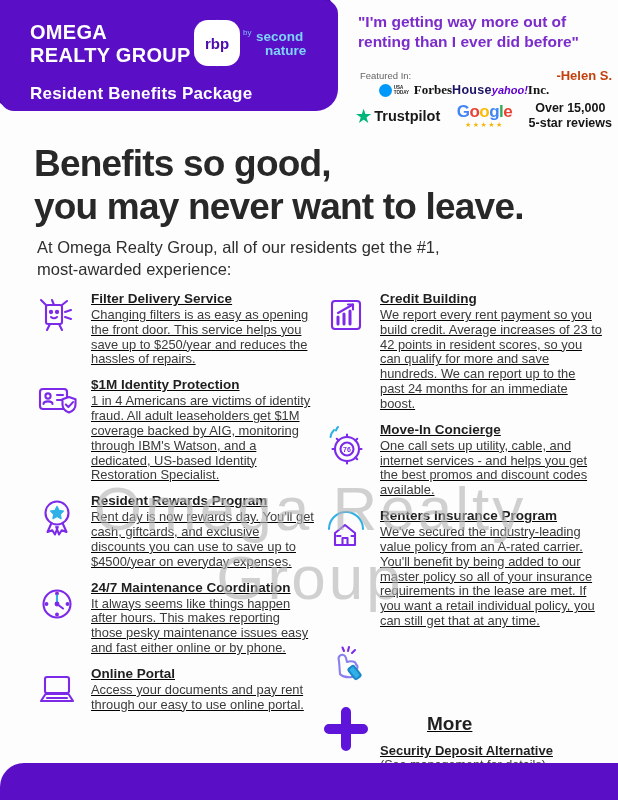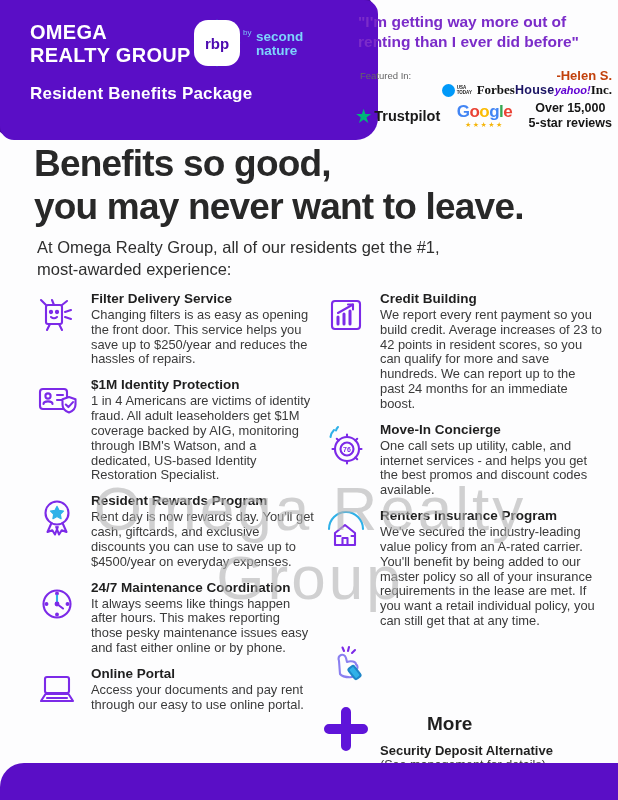--- a/index.html
+++ b/index.html
@@ -2,57 +2,56 @@
 <html><head>
 <meta charset="utf-8">
 <style>
   html,body{margin:0;padding:0;}
   body{
     width:618px;height:800px;position:relative;overflow:hidden;
     background:#fdfdfe;font-family:"Liberation Sans",sans-serif;
   }
   
   .header-box{
-    position:absolute;top:0;left:0;width:338px;height:140px;
+    position:absolute;top:0;left:0;width:338px;height:111px;
     background:#5a0ec6;border-radius:0 14px 22px 14px;
     box-shadow:-4px -4px 0 0 #4b0ba4;
-    padding-left:40px;
   }
   .brand{
     position:absolute;left:30px;top:21px;color:#fff;font-weight:bold;
     font-size:20px;line-height:1.14;letter-spacing:.3px;white-space:pre-line;
   }
   .rbp-badge{position:absolute;left:190px;top:16px;width:54px;height:54px;}
   .rbp-diamond{position:absolute;inset:8px;background:#2fb1e8;border-radius:9px;transform:rotate(45deg);}
   .rbp-core{
     position:absolute;inset:4px;background:#fff;border-radius:14px;
     display:flex;align-items:center;justify-content:center;
     font-weight:bold;color:#4d0bb0;font-size:15px;
   }
   .second-nature{
     position:absolute;left:256px;top:30px;color:#7dd3fc;font-weight:bold;
     font-size:13.5px;line-height:1.05;
   }
   .second-nature .by{
     position:absolute;left:-13px;top:-1px;font-size:8px;font-weight:normal;opacity:.9;
   }
-  .second-nature .sn2{}
+  .second-nature .sn2{margin-left:9px;}
   .package-label{
     position:absolute;left:30px;top:84px;color:#fff;font-weight:bold;font-size:17px;letter-spacing:.2px;
   }
   
   .testimonial{
     position:absolute;left:358px;top:12px;width:254px;color:#7b2cc9;
     font-weight:bold;font-size:15.5px;line-height:1.28;
   }
   .attribution{text-align:right;color:#c2410c;font-size:13px;margin-top:16px;font-weight:bold;}
   .featured-label{position:absolute;left:360px;top:70px;font-size:9.5px;color:#666;}
   .logos-row{
-    position:absolute;left:356px;top:81px;width:256px;height:18px;
-    display:flex;align-items:center;justify-content:flex-end;
+    position:absolute;left:336px;top:81px;width:256px;height:18px;
+    display:flex;align-items:center;justify-content:center;
   }
   .logo-usa{display:flex;align-items:center;gap:2px;}
   .usa-circle{width:13px;height:13px;border-radius:50%;background:#0099f9;}
   .usa-text{font-size:4.5px;font-weight:bold;color:#1a1a1a;width:20px;line-height:1.15;}
   .logo-forbes,.logo-inc{font-family:"Liberation Serif",serif;font-weight:bold;font-size:13px;color:#131313;}
   .logo-house{font-weight:bold;font-size:12.5px;color:#1b1464;letter-spacing:.3px;}
   .logo-yahoo{font-weight:bold;font-style:italic;font-size:11px;color:#6001d2;}
   .reviews-row{
     position:absolute;left:356px;top:100px;width:256px;height:32px;
     display:flex;align-items:center;justify-content:space-between;
@@ -65,21 +64,21 @@
   .review-summary{font-size:12.5px;font-weight:bold;color:#161616;text-align:center;line-height:1.18;white-space:pre-line;}
   
   .headline{
     position:absolute;left:34px;top:142px;font-size:37px;font-weight:bold;color:#282828;
     line-height:1.17;letter-spacing:-.8px;white-space:pre-line;
   }
   .intro{position:absolute;left:37px;top:237px;width:445px;font-size:16.5px;color:#2e2e2e;line-height:1.32;}
   
   .columns{position:absolute;top:291px;left:33px;width:570px;display:flex;gap:8px;}
   .col{width:281px;display:flex;flex-direction:column;}
-  .benefit{display:flex;gap:10px;margin-bottom:10px;}
+  .benefit{display:flex;gap:10px;margin-bottom:10px;text-decoration:underline;}
   .benefit-icon{flex:0 0 48px;height:48px;}
   .benefit-icon svg{width:48px;height:48px;display:block;}
   .benefit-text{flex:1;}
   .benefit-title{font-size:13.5px;font-weight:bold;color:#1f1f1f;margin-bottom:2px;}
   .benefit-body{font-size:12.9px;color:#3a3a3a;line-height:1.15;}
   .more-item{margin-top:8px;align-items:flex-start;}
   .more-item .benefit-title{font-size:19px;margin-top:8px;margin-bottom:8px;margin-left:47px;}
   .benefit-subtitle{font-size:13px;font-weight:bold;color:#1f1f1f;}
   .benefit-note{font-size:12.6px;color:#3a3a3a;}
   

